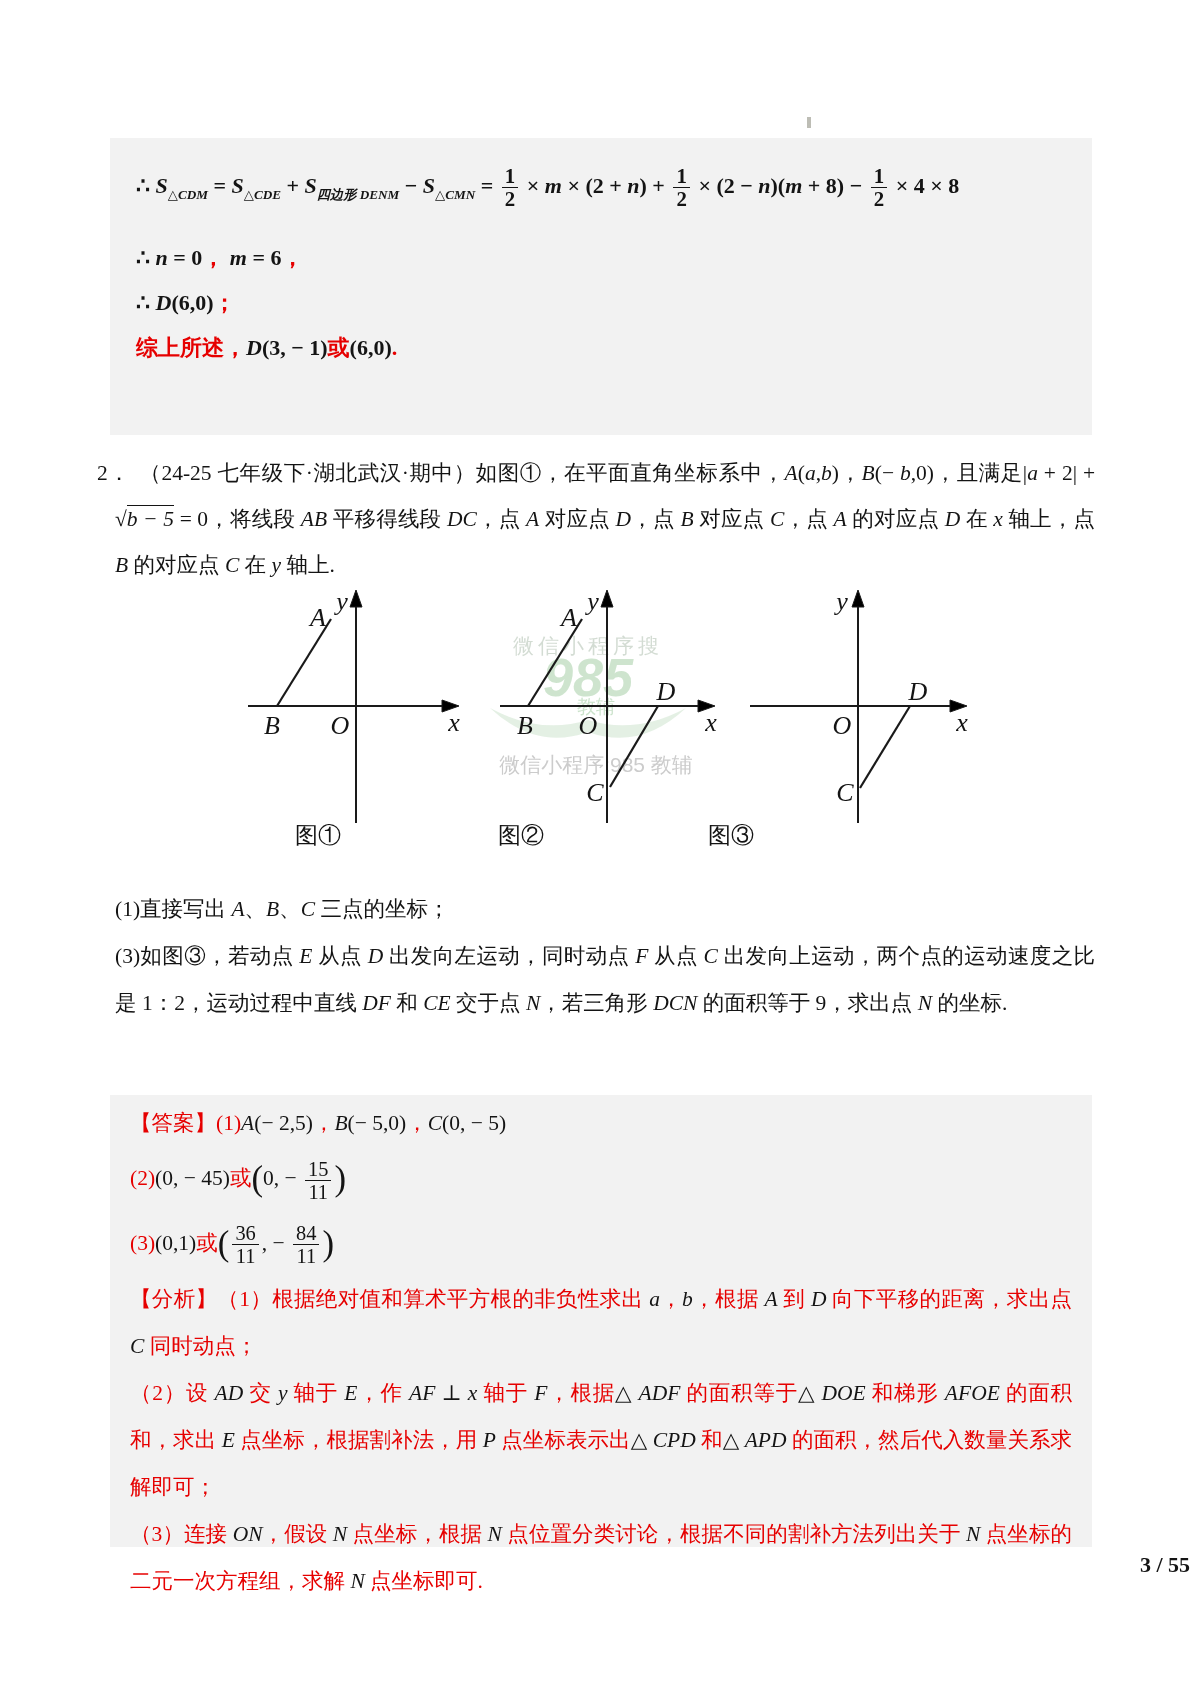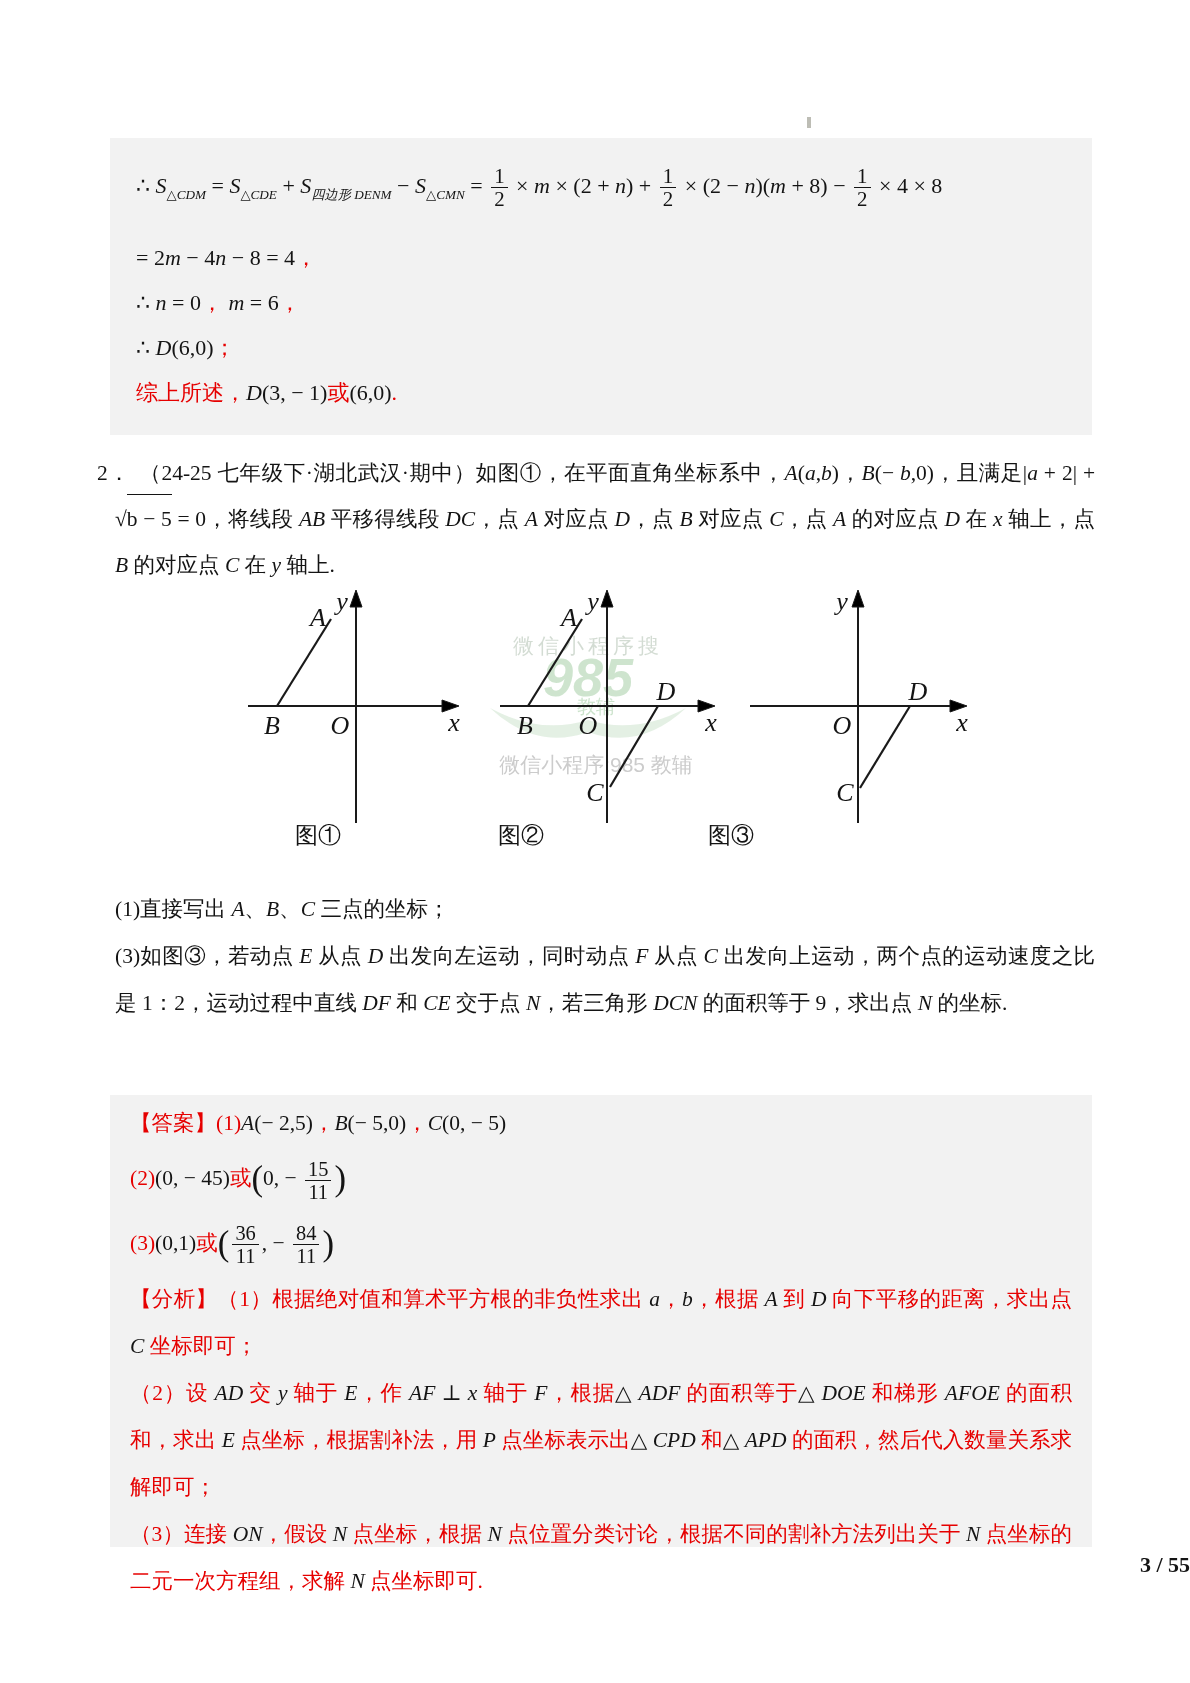--- a/index.html
+++ b/index.html
@@ -12,32 +12,32 @@
   html,body{margin:0;padding:0;background:#ffffff;}
   .page{
     position:relative;width:1190px;height:1683px;background:#ffffff;
     font-family:"Liberation Serif","DejaVu Serif",serif;color:var(--text);
     overflow:hidden;
   }
   
   .run-m{font-style:italic;}
   .run-red{color:var(--red);}
   .run-sub{font-style:italic;font-size:0.60em;vertical-align:-0.45em;}
-  .run-ol{border-top:1.6px solid var(--text);padding-top:12px;}
+  .run-ol{font-style:italic;border-top:1.6px solid var(--text);padding-top:1px;}
   .run-bigp{font-size:1.62em;vertical-align:-0.14em;font-weight:400;}
   .frac{display:inline-block;text-align:center;vertical-align:middle;line-height:1.08;margin:0 3px;font-size:0.95em;font-style:normal;}
   .frac .fnum{display:block;padding:0 3px;}
   .frac .fden{display:block;border-top:1.6px solid currentColor;padding:0 3px;}
   
   .sol-block{
     position:absolute;top:138px;left:110px;width:982px;height:297px;
     background:var(--block_bg);box-sizing:border-box;padding:8px 10px 0 26px;
     font-size:22px;
   }
-  .sol-line{line-height:45px;white-space:nowrap;}
+  .sol-line{line-height:45px;white-space:nowrap;font-weight:bold;}
   .sol-line.tall{line-height:80px;}
   
   .problem{
     position:absolute;top:450px;left:115px;width:980px;
     font-size:21.5px;line-height:46px;text-align:justify;text-indent:-18px;
   }
   .prob-num{margin-right:9px;}
   
   .figures{position:absolute;top:0;left:0;width:1190px;height:1683px;pointer-events:none;}
   .figure-svg{position:absolute;}
@@ -66,21 +66,20 @@
 </style>
 </head>
 <body>
 
 <div class="page">
 
   <div class="artifact"></div>
 
   <div class="sol-block">
     <div class="sol-line tall"><span>∴ </span><span class="run-m">S</span><span class="run-sub">△CDM</span><span> = </span><span class="run-m">S</span><span class="run-sub">△CDE</span><span> + </span><span class="run-m">S</span><span class="run-sub">四边形 DENM</span><span> − </span><span class="run-m">S</span><span class="run-sub">△CMN</span><span> = </span><span class="frac"><span class="fnum">1</span><span class="fden">2</span></span><span> × </span><span class="run-m">m</span><span> × (2 + </span><span class="run-m">n</span><span>) + </span><span class="frac"><span class="fnum">1</span><span class="fden">2</span></span><span> × (2 − </span><span class="run-m">n</span><span>)(</span><span class="run-m">m</span><span> + 8) − </span><span class="frac"><span class="fnum">1</span><span class="fden">2</span></span><span> × 4 × 8</span></div>
-    <div class="sol-line"><span>= 2</span><span class="run-m">m</span><span> − 4</span><span class="run-m">n</span><span> − 8 = 4</span><span class="run-red">，</span></div>
     <div class="sol-line"><span>∴ </span><span class="run-m">n</span><span> = 0</span><span class="run-red">，</span><span> </span><span class="run-m">m</span><span> = 6</span><span class="run-red">，</span></div>
     <div class="sol-line"><span>∴ </span><span class="run-m">D</span><span>(6,0)</span><span class="run-red">；</span></div>
     <div class="sol-line"><span class="run-red">综上所述，</span><span class="run-m">D</span><span>(3, − 1)</span><span class="run-red">或</span><span>(6,0)</span><span class="run-red">.</span></div>
   </div>
 
   <div class="problem"><span class="prob-num">2．</span><span><span>（24-25 七年级下·湖北武汉·期中）如图①，在平面直角坐标系中，</span><span class="run-m">A</span><span>(</span><span class="run-m">a</span><span>,</span><span class="run-m">b</span><span>)，</span><span class="run-m">B</span><span>(− </span><span class="run-m">b</span><span>,0)，且满足|</span><span class="run-m">a</span><span> + 2| + </span><span>√</span><span class="run-ol">b − 5</span><span> = 0，将线段 </span><span class="run-m">AB</span><span> 平移得线段 </span><span class="run-m">DC</span><span>，点 </span><span class="run-m">A</span><span> 对应点 </span><span class="run-m">D</span><span>，点 </span><span class="run-m">B</span><span> 对应点 </span><span class="run-m">C</span><span>，点 </span><span class="run-m">A</span><span> 的对应点 </span><span class="run-m">D</span><span> 在 </span><span class="run-m">x</span><span> 轴上，点 </span><span class="run-m">B</span><span> 的对应点 </span><span class="run-m">C</span><span> 在 </span><span class="run-m">y</span><span> 轴上.</span></span></div>
 
   <div class="figures">
 
     <svg class="figure-svg" style="left:240px;top:553px;" width="230" height="272" viewBox="0 0 230 272">
@@ -137,20 +136,20 @@
 
   <div class="questions">
     <p><span>(1)直接写出 </span><span class="run-m">A</span><span>、</span><span class="run-m">B</span><span>、</span><span class="run-m">C</span><span> 三点的坐标；</span></p>
     <p><span>(3)如图③，若动点 </span><span class="run-m">E</span><span> 从点 </span><span class="run-m">D</span><span> 出发向左运动，同时动点 </span><span class="run-m">F</span><span> 从点 </span><span class="run-m">C</span><span> 出发向上运动，两个点的运动速度之比是 1：2，运动过程中直线 </span><span class="run-m">DF</span><span> 和 </span><span class="run-m">CE</span><span> 交于点 </span><span class="run-m">N</span><span>，若三角形 </span><span class="run-m">DCN</span><span> 的面积等于 9，求出点 </span><span class="run-m">N</span><span> 的坐标.</span></p>
   </div>
 
   <div class="ans-block">
     <div class="ans-line"><span class="run-red">【答案】</span><span class="run-red">(1)</span><span class="run-m">A</span><span>(− 2,5)</span><span class="run-red">，</span><span class="run-m">B</span><span>(− 5,0)</span><span class="run-red">，</span><span class="run-m">C</span><span>(0, − 5)</span></div>
     <div class="ans-line tall"><span class="run-red">(2)</span><span>(0, − 45)</span><span class="run-red">或</span><span class="run-bigp">(</span><span>0, − </span><span class="frac"><span class="fnum">15</span><span class="fden">11</span></span><span class="run-bigp">)</span></div>
     <div class="ans-line tall"><span class="run-red">(3)</span><span>(0,1)</span><span class="run-red">或</span><span class="run-bigp">(</span><span class="frac"><span class="fnum">36</span><span class="fden">11</span></span><span>, − </span><span class="frac"><span class="fnum">84</span><span class="fden">11</span></span><span class="run-bigp">)</span></div>
-    <p class="ana-para"><span class="run-red">【分析】（1）根据绝对值和算术平方根的非负性求出 </span><span class="run-m">a</span><span class="run-red">，</span><span class="run-m">b</span><span class="run-red">，根据 </span><span class="run-m">A</span><span class="run-red"> 到 </span><span class="run-m">D</span><span class="run-red"> 向下平移的距离，求出点 </span><span class="run-m">C</span><span class="run-red"> 坐标即可；</span></p>
+    <p class="ana-para"><span class="run-red">【分析】（1）根据绝对值和算术平方根的非负性求出 </span><span class="run-m">a</span><span class="run-red">，</span><span class="run-m">b</span><span class="run-red">，根据 </span><span class="run-m">A</span><span class="run-red"> 到 </span><span class="run-m">D</span><span class="run-red"> 向下平移的距离，求出点 </span><span class="run-m">C</span><span class="run-red"> 同时动点；</span></p>
     <p class="ana-para"><span class="run-red">（2）设 </span><span class="run-m">AD</span><span class="run-red"> 交 </span><span class="run-m">y</span><span class="run-red"> 轴于 </span><span class="run-m">E</span><span class="run-red">，作 </span><span class="run-m">AF</span><span> ⊥ </span><span class="run-m">x</span><span class="run-red"> 轴于 </span><span class="run-m">F</span><span class="run-red">，根据</span><span class="run-m">△ ADF</span><span class="run-red"> 的面积等于</span><span class="run-m">△ DOE</span><span class="run-red"> 和梯形 </span><span class="run-m">AFOE</span><span class="run-red"> 的面积和，求出 </span><span class="run-m">E</span><span class="run-red"> 点坐标，根据割补法，用 </span><span class="run-m">P</span><span class="run-red"> 点坐标表示出</span><span class="run-m">△ CPD</span><span class="run-red"> 和</span><span class="run-m">△ APD</span><span class="run-red"> 的面积，然后代入数量关系求解即可；</span></p>
     <p class="ana-para"><span class="run-red">（3）连接 </span><span class="run-m">ON</span><span class="run-red">，假设 </span><span class="run-m">N</span><span class="run-red"> 点坐标，根据 </span><span class="run-m">N</span><span class="run-red"> 点位置分类讨论，根据不同的割补方法列出关于 </span><span class="run-m">N</span><span class="run-red"> 点坐标的二元一次方程组，求解 </span><span class="run-m">N</span><span class="run-red"> 点坐标即可.</span></p>
   </div>
 
   <div class="footer">3 / 55</div>
 
 </div>
 
 </body></html>

